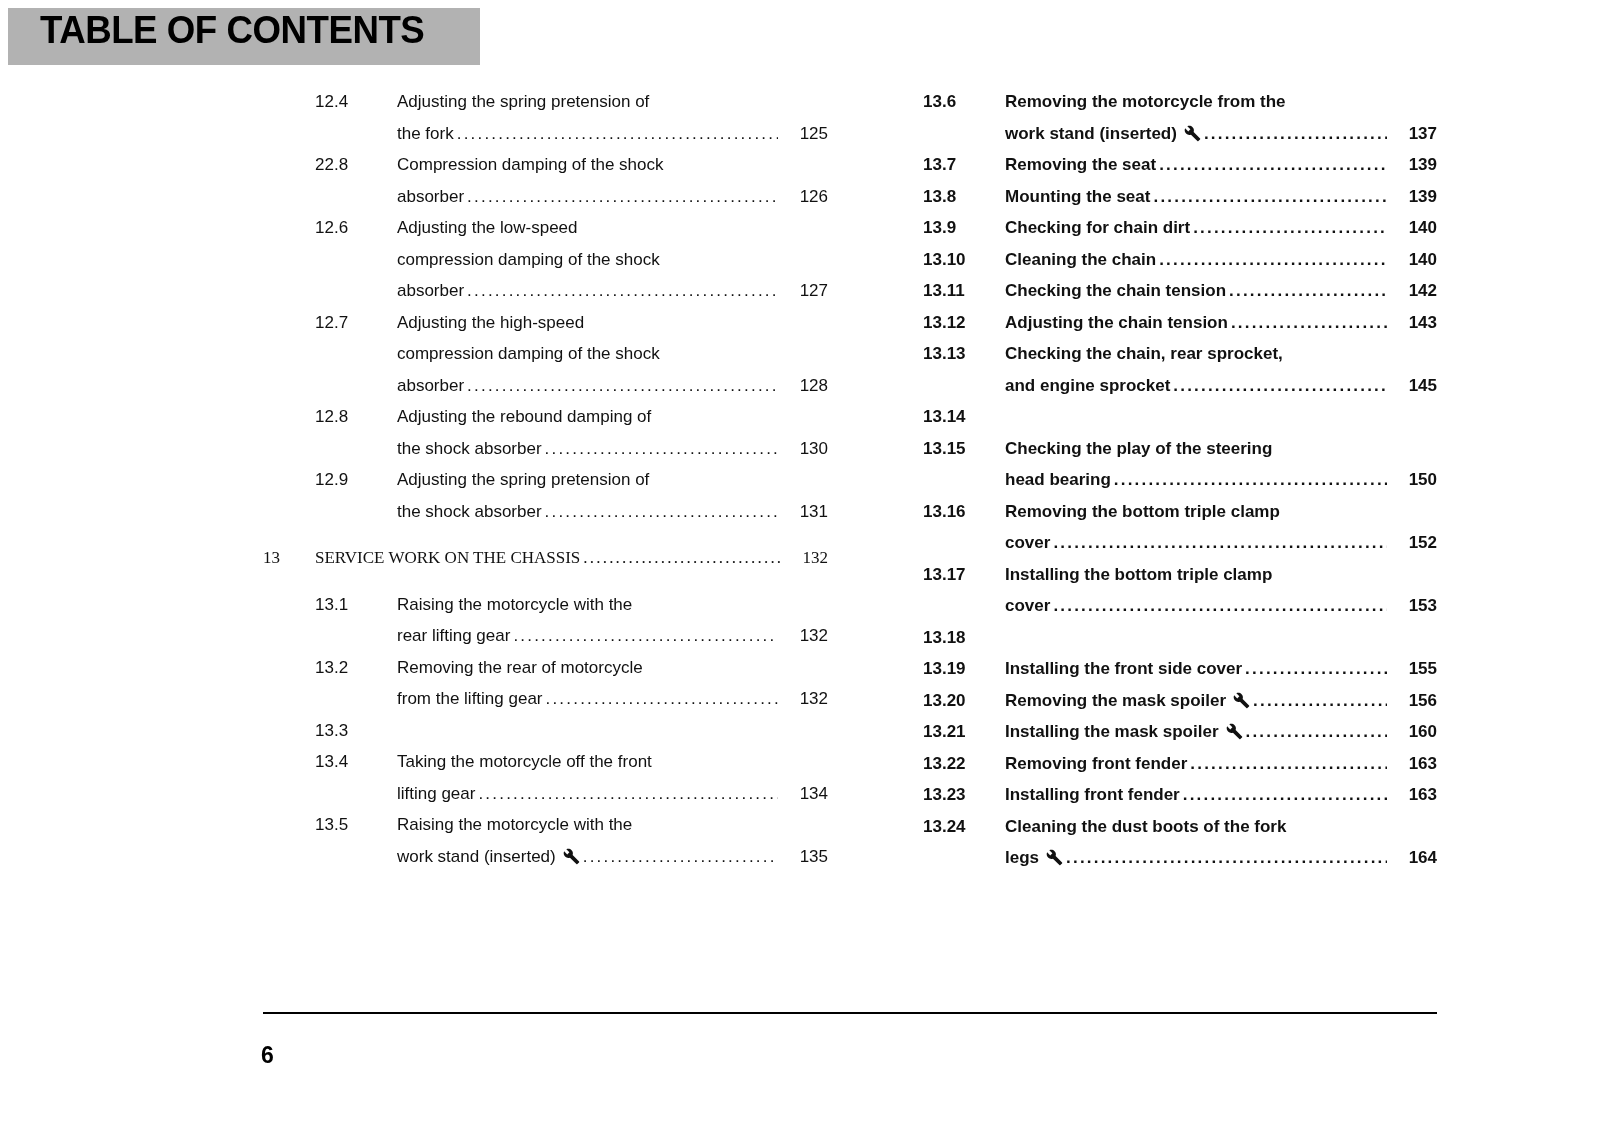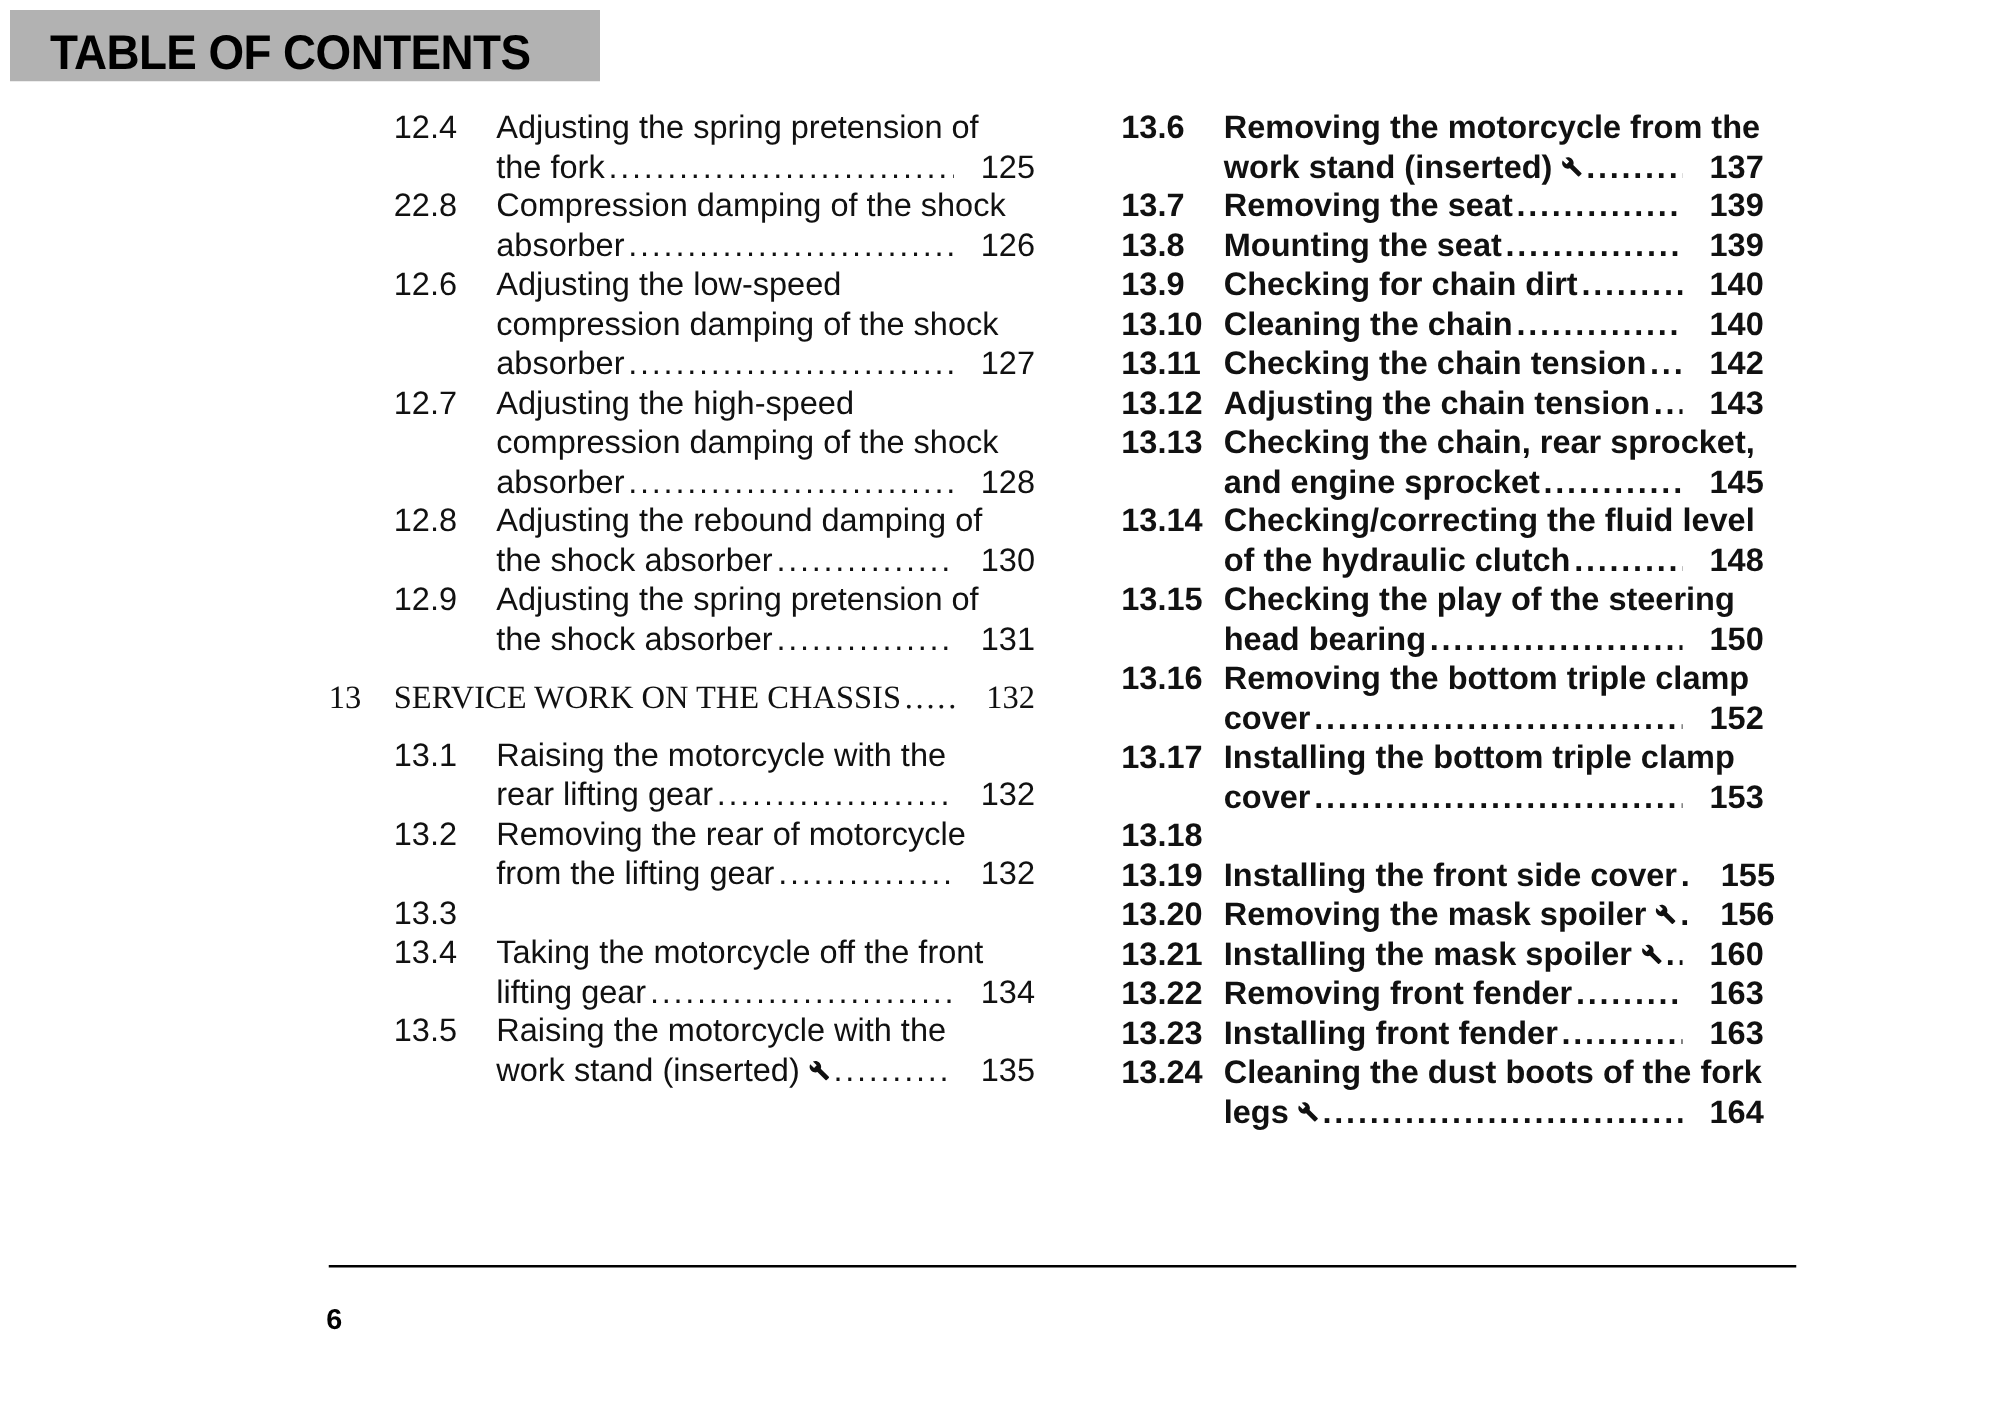--- a/index.html
+++ b/index.html
@@ -12,41 +12,41 @@
     overflow: hidden;
   }
 
   
   .header-band {
     position: absolute;
     left: 8px; top: 8px;
     width: 472px; height: 57px;
     background: #b2b2b2;
     display: flex;
-    align-items: flex-end;
+    align-items: flex-start;
   }
   .header-band h1 {
     margin: 0;
     padding-left: 34px;
     font-size: 39px;
     font-weight: bold;
     color: #000000;
     letter-spacing: -0.5px;
     transform: scaleX(0.94);
     transform-origin: left center;
     white-space: nowrap;
   }
 
   
   .toc-wrap {
     position: absolute;
     left: 263px; top: 86px;
     display: flex;
-    gap: 69px;
-    font-size: 26px;
+    gap: 95px;
+    font-size: 17px;
     line-height: 31.5px;
   }
   .col-left  { width: 565px; }
   .col-right { width: 514px; }
 
   .entry { display: flex; padding-left: 52px; }
   .col-right .entry { padding-left: 0; font-weight: bold; }
   .entry.section { padding-left: 0; margin: 15px 0; font-family: Liberation Serif, serif; }
 
   .num { width: 82px; flex-shrink: 0; }
@@ -315,28 +315,20 @@
             <span class="ln">Checking the chain, rear sprocket,</span>
             <span class="last">
               <span class="txt">and engine sprocket</span>
               <span class="dots"></span>
               <span class="pg">145</span>
             </span>
           </div>
         </div>
         <div class="entry">
           <span class="num">13.14</span>
-          <div class="body">
-            <span class="ln">Checking/correcting the fluid level</span>
-            <span class="last">
-              <span class="txt">of the hydraulic clutch</span>
-              <span class="dots"></span>
-              <span class="pg">148</span>
-            </span>
-          </div>
         </div>
         <div class="entry">
           <span class="num">13.15</span>
           <div class="body">
             <span class="ln">Checking the play of the steering</span>
             <span class="last">
               <span class="txt">head bearing</span>
               <span class="dots"></span>
               <span class="pg">150</span>
             </span>

